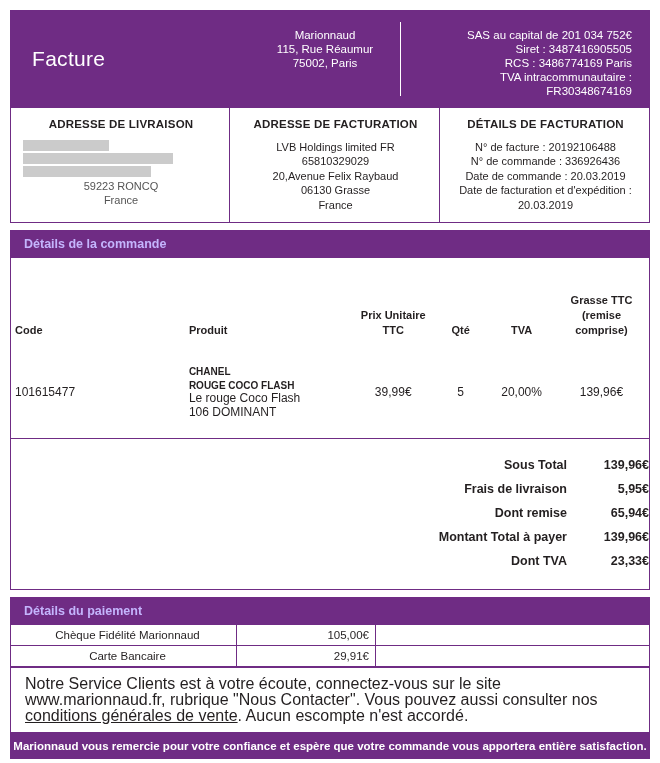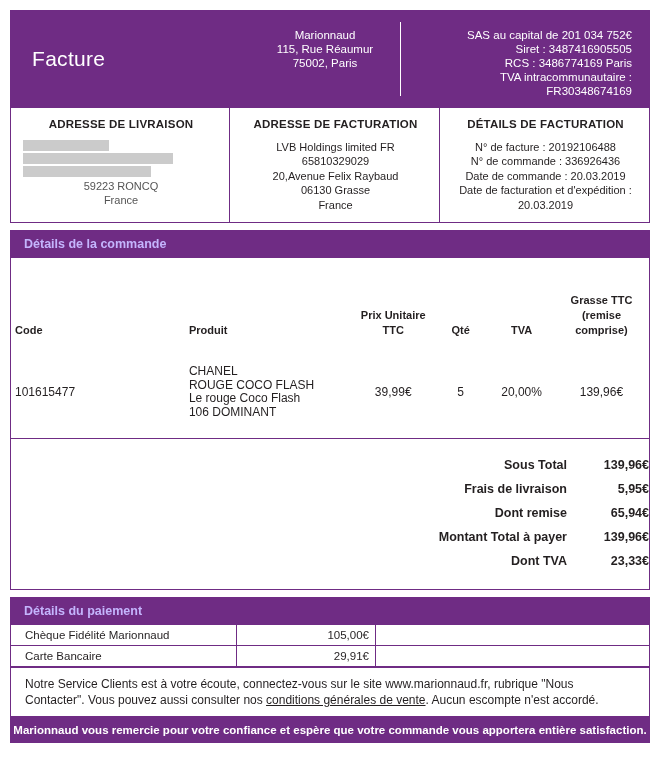--- a/index.html
+++ b/index.html
@@ -141,21 +141,21 @@
   th.th-tva  { text-align: center; width: 58px; vertical-align: middle; }
   th.th-mt   { text-align: center; width: 90px; padding-right: 8px; }
 
   table.items td {
     vertical-align: middle;
     padding: 6px 4px;
     font-size: 12px;
   }
   td.td-code { padding-left: 22px; }
   td.td-prod { padding-left: 0; line-height: 13.5px; font-size: 11.5px; }
-  td.td-prod .big { font-size: 12px; }
+  td.td-prod .big { font-size: 10px; font-weight: bold; }
   td.td-pu, td.td-qte, td.td-tva { text-align: center; }
   td.td-mt { text-align: center; padding-right: 8px; }
   .items-body-row { height: 92px; }
 
   .items-divider {
     border-top: 1px solid #6f2c84;
   }
 
   
   .totals {
@@ -192,36 +192,36 @@
   table.pay {
     width: 100%;
     border-collapse: collapse;
     font-size: 11.5px;
   }
   table.pay td {
     padding: 4px 6px 4px 14px;
     border-bottom: 1px solid #6f2c84;
   }
   table.pay tr:last-child td { border-bottom: none; }
-  td.pay-label { width: 205px; }
+  td.pay-label { width: 205px; text-align: center; }
   td.pay-amount {
     width: 118px;
     text-align: right;
     padding-right: 14px;
     border-left: 1px solid #6f2c84;
   }
   td.pay-blank { border-left: 1px solid #6f2c84; }
 
   
   .note {
     border-left: 1px solid #6f2c84;
     border-right: 1px solid #6f2c84;
     border-bottom: 1px solid #6f2c84;
     border-top: 1px solid #6f2c84;
-    font-size: 12px;
+    font-size: 16px;
     line-height: 16px;
     padding: 8px 14px 8px 14px;
   }
   .note a {
     color: #231f20;
     text-decoration: underline;
   }
   .footer-bar {
     background: #6f2c84;
     color: #fff;

